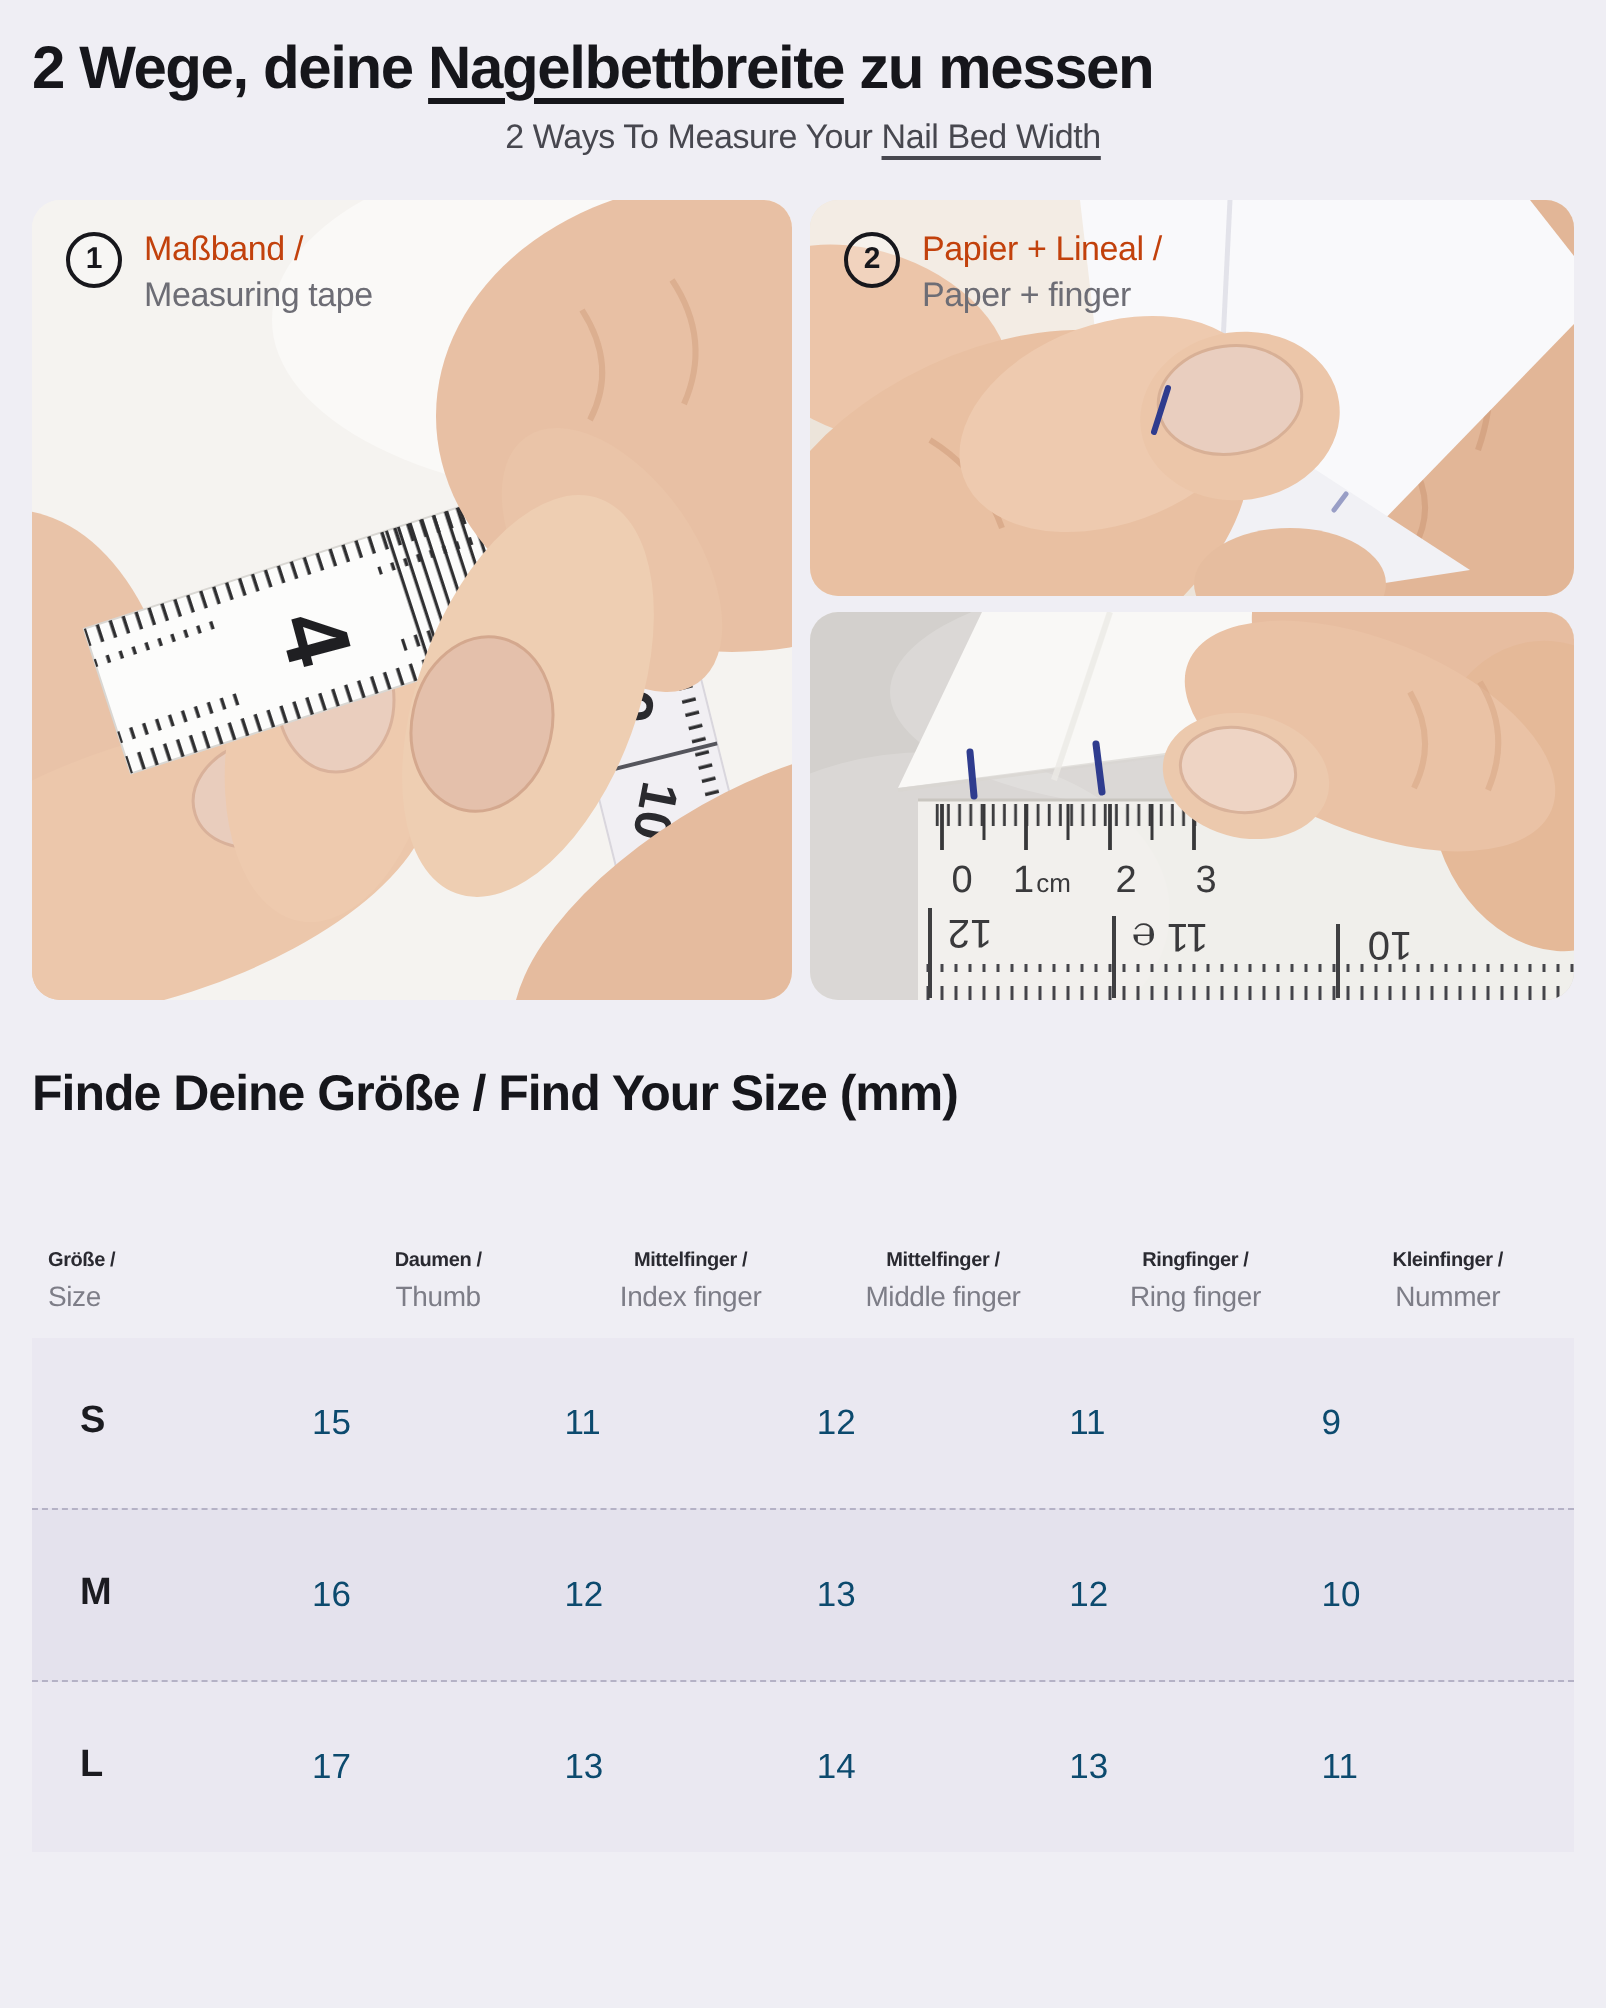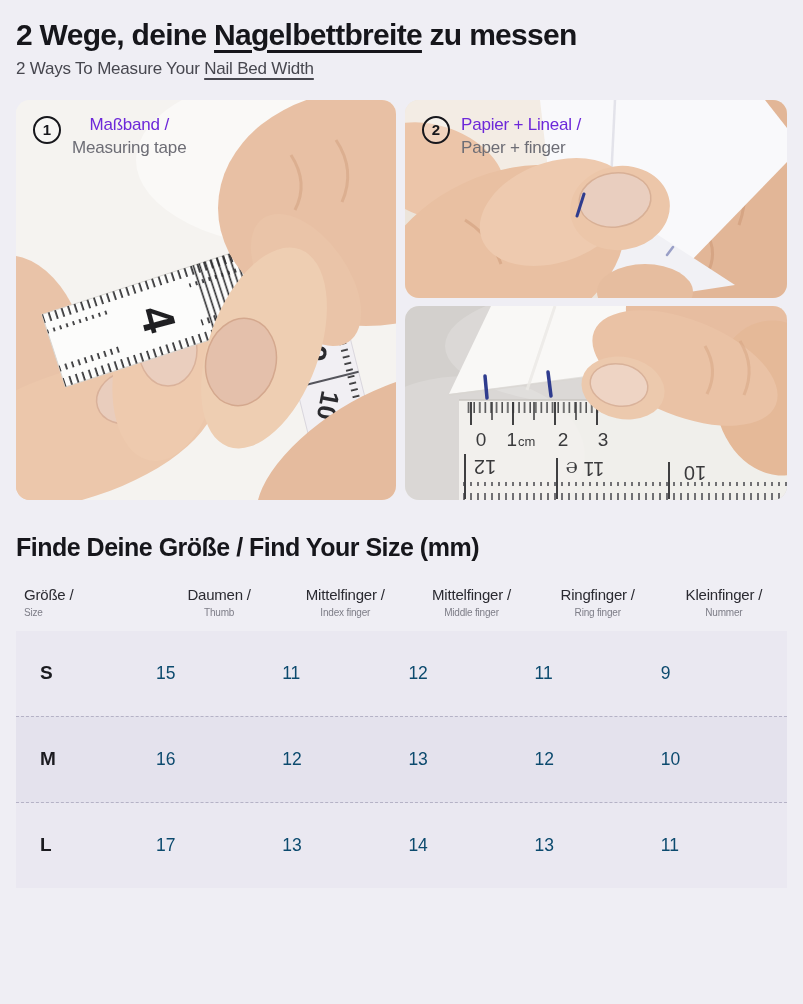--- a/index.html
+++ b/index.html
@@ -17,21 +17,21 @@
     font-size:30px;font-weight:700;letter-spacing:-0.7px;color:#16161b;
     line-height:1.12;
   }
   .h1 .u{
     text-decoration:underline;
     text-decoration-thickness:2.5px;
     text-underline-offset:5px;
     margin-top:24px;
   }
   .subtitle{
-    margin-top:7px;font-size:17px;color:#47474f;letter-spacing:-0.2px;
+    margin-top:7px;font-size:17px;color:#47474f;letter-spacing:-0.2px;text-align:center;
   }
   .subtitle .u{
     text-decoration:underline;
     text-decoration-thickness:1.5px;
     text-underline-offset:4px;
   }
 
   
   .photos{display:flex;gap:9px;margin-top:21px;height:400px;}
   .photo{position:relative;border-radius:14px;overflow:hidden;background:#f5f3f0;}
@@ -45,39 +45,39 @@
     position:absolute;top:15px;left:17px;
     display:flex;gap:11px;align-items:flex-start;
   }
   .num-circle{
     box-sizing:border-box;flex:0 0 auto;margin-top:1px;
     width:28px;height:28px;border:2.5px solid #17171c;border-radius:50%;
     display:flex;align-items:center;justify-content:center;
     font-size:15px;font-weight:700;color:#17171c;
     background:rgba(255,255,255,0.25);
   }
-  .m-de{font-size:17px;font-weight:500;color:#6d28d9;letter-spacing:-0.2px;text-align:center;}
+  .m-de{font-size:17px;font-weight:500;color:#c2410c;letter-spacing:-0.2px;}
   .m-en{font-size:17px;color:#6d6d75;margin-top:3px;letter-spacing:-0.2px;}
 
   
   .h2{
     margin:33px 0 0;font-size:25px;font-weight:700;letter-spacing:-0.5px;color:#16161b;
   }
   .note{margin-top:7px;font-size:16px;color:#515158;letter-spacing:-0.1px;}
 
   .size-table{margin-top:2px;}
   .thead,.trow{
     display:grid;
     grid-template-columns:140px repeat(5,1fr);
   }
   .thead{padding:22px 0 13px;}
   .th{text-align:center;}
   .th.first{text-align:left;padding-left:8px;}
-  .th .de{font-size:15px;font-weight:400;color:#2a2a31;letter-spacing:-0.2px;}
-  .th .en{font-size:10px;color:#7d7d87;margin-top:4px;letter-spacing:-0.2px;}
+  .th .de{font-size:10px;font-weight:700;color:#2a2a31;letter-spacing:-0.2px;margin-top:39px;}
+  .th .en{font-size:14px;color:#7d7d87;margin-top:4px;letter-spacing:-0.2px;}
   .trow{align-items:center;height:85px;}
   .row-s,.row-l{background:#eae8f1;}
   .row-m{background:#e4e2ed;border-top:1px dashed #b5b2c6;border-bottom:1px dashed #b5b2c6;}
   .td{font-size:17.5px;color:#0c4a6e;}
   .td.size{text-align:left;padding-left:24px;font-size:19px;font-weight:700;color:#1b1b20;}
 </style>
 </head>
 <body>
 
 <div class="page">

